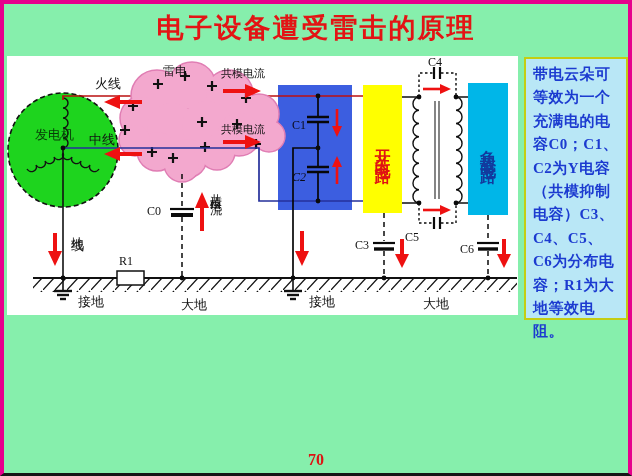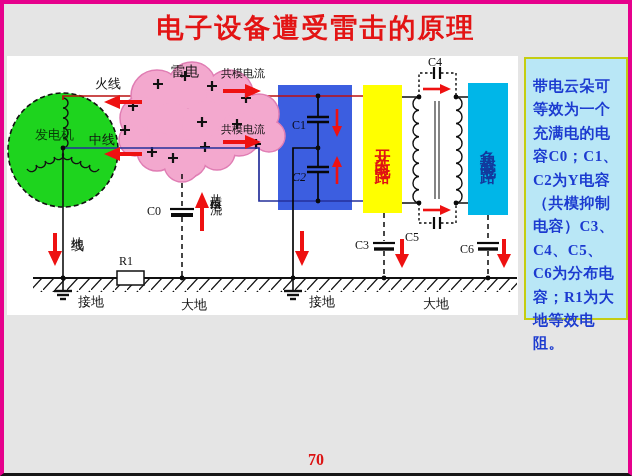--- a/index.html
+++ b/index.html
@@ -1,18 +1,18 @@
 <!DOCTYPE html>
 <html><head>
 <meta charset="utf-8">
 <style>
   html,body{margin:0;padding:0;background:#777;}
   .slide{
     position:relative;width:632px;height:476px;box-sizing:border-box;
-    background:#e5e5e5;
+    background:#86efac;
     border-top:4px solid #e6008c;border-left:4px solid #e6008c;
     border-right:4px solid #e6008c;border-bottom:3px solid #161616;
     font-family:"Liberation Serif","DejaVu Serif",serif;
     overflow:hidden;
   }
   .title{
     position:absolute;left:0;top:6px;width:100%;text-align:center;
     font-size:27px;font-weight:bold;color:#e31414;letter-spacing:2px;
   }
   .panel{
@@ -32,21 +32,21 @@
   .load-box .vtext{color:#123a9e;font-size:16px;}
   .lbl{position:absolute;color:#111;font-size:13px;white-space:nowrap;}
   .lbl.small{font-size:11px;}
   .lbl.comp{font-size:12px;}
   .lbl.onblue{color:#0a0a18;}
   .lbl.green{color:#073a07;margin-left:24px;}
   .lbl.vert{writing-mode:vertical-rl;text-orientation:upright;white-space:normal;line-height:1;letter-spacing:2px;}
   .sidebox{
     position:absolute;left:520px;top:53px;width:104px;height:263px;box-sizing:border-box;
     background:#b9e7f6;border:2px solid #c4cd12;
-    padding:16px 7px;
+    padding:4px 7px;
     color:#1c3bd0;font-weight:bold;font-size:15px;line-height:23.4px;
     letter-spacing:0.5px;
   }
   .bullets{position:absolute;left:9px;top:326px;width:614px;}
   .bullet{display:flex;margin-bottom:5px;}
   .bullet .marker{
     flex:0 0 auto;width:8px;height:8px;background:#a81010;margin:6px 10px 0 2px;
   }
   .bullet .btext{
     color:#223a75;font-size:14px;line-height:22.5px;font-weight:600;
@@ -246,21 +246,21 @@
           <path d="M433,28 L444,33 L433,38 Z" stroke="none"></path>
         <path d="M416,154 H434" fill="none"></path>
           <path d="M433,149 L444,154 L433,159 Z" stroke="none"></path>
       </g>
     </svg>
 
     <div class="lbl green" style="left:4px;top:70px;">发电机</div>
     <div class="lbl" style="left:88px;top:19px;">火线</div>
     <div class="lbl" style="left:82px;top:75px;">中线</div>
     <div class="lbl vert" style="left:64px;top:170px;font-size:13px;">地线</div>
-    <div class="lbl" style="left:164px;top:7px;font-size:14px;">雷电</div>
+    <div class="lbl" style="left:156px;top:7px;font-size:12px;">雷电</div>
     <div class="lbl small" style="left:214px;top:10px;">共模电流</div>
     <div class="lbl small" style="left:214px;top:66px;">共模电流</div>
     <div class="lbl vert" style="left:203px;top:128px;font-size:12px;letter-spacing:3px;">共模电流</div>
     <div class="lbl comp" style="left:140px;top:148px;">C0</div>
     <div class="lbl comp onblue" style="left:285px;top:62px;">C1</div>
     <div class="lbl comp onblue" style="left:285px;top:114px;font-style:italic;">C2</div>
     <div class="lbl comp" style="left:348px;top:182px;">C3</div>
     <div class="lbl comp" style="left:421px;top:-1px;">C4</div>
     <div class="lbl comp" style="left:398px;top:174px;">C5</div>
     <div class="lbl comp" style="left:453px;top:186px;">C6</div>

